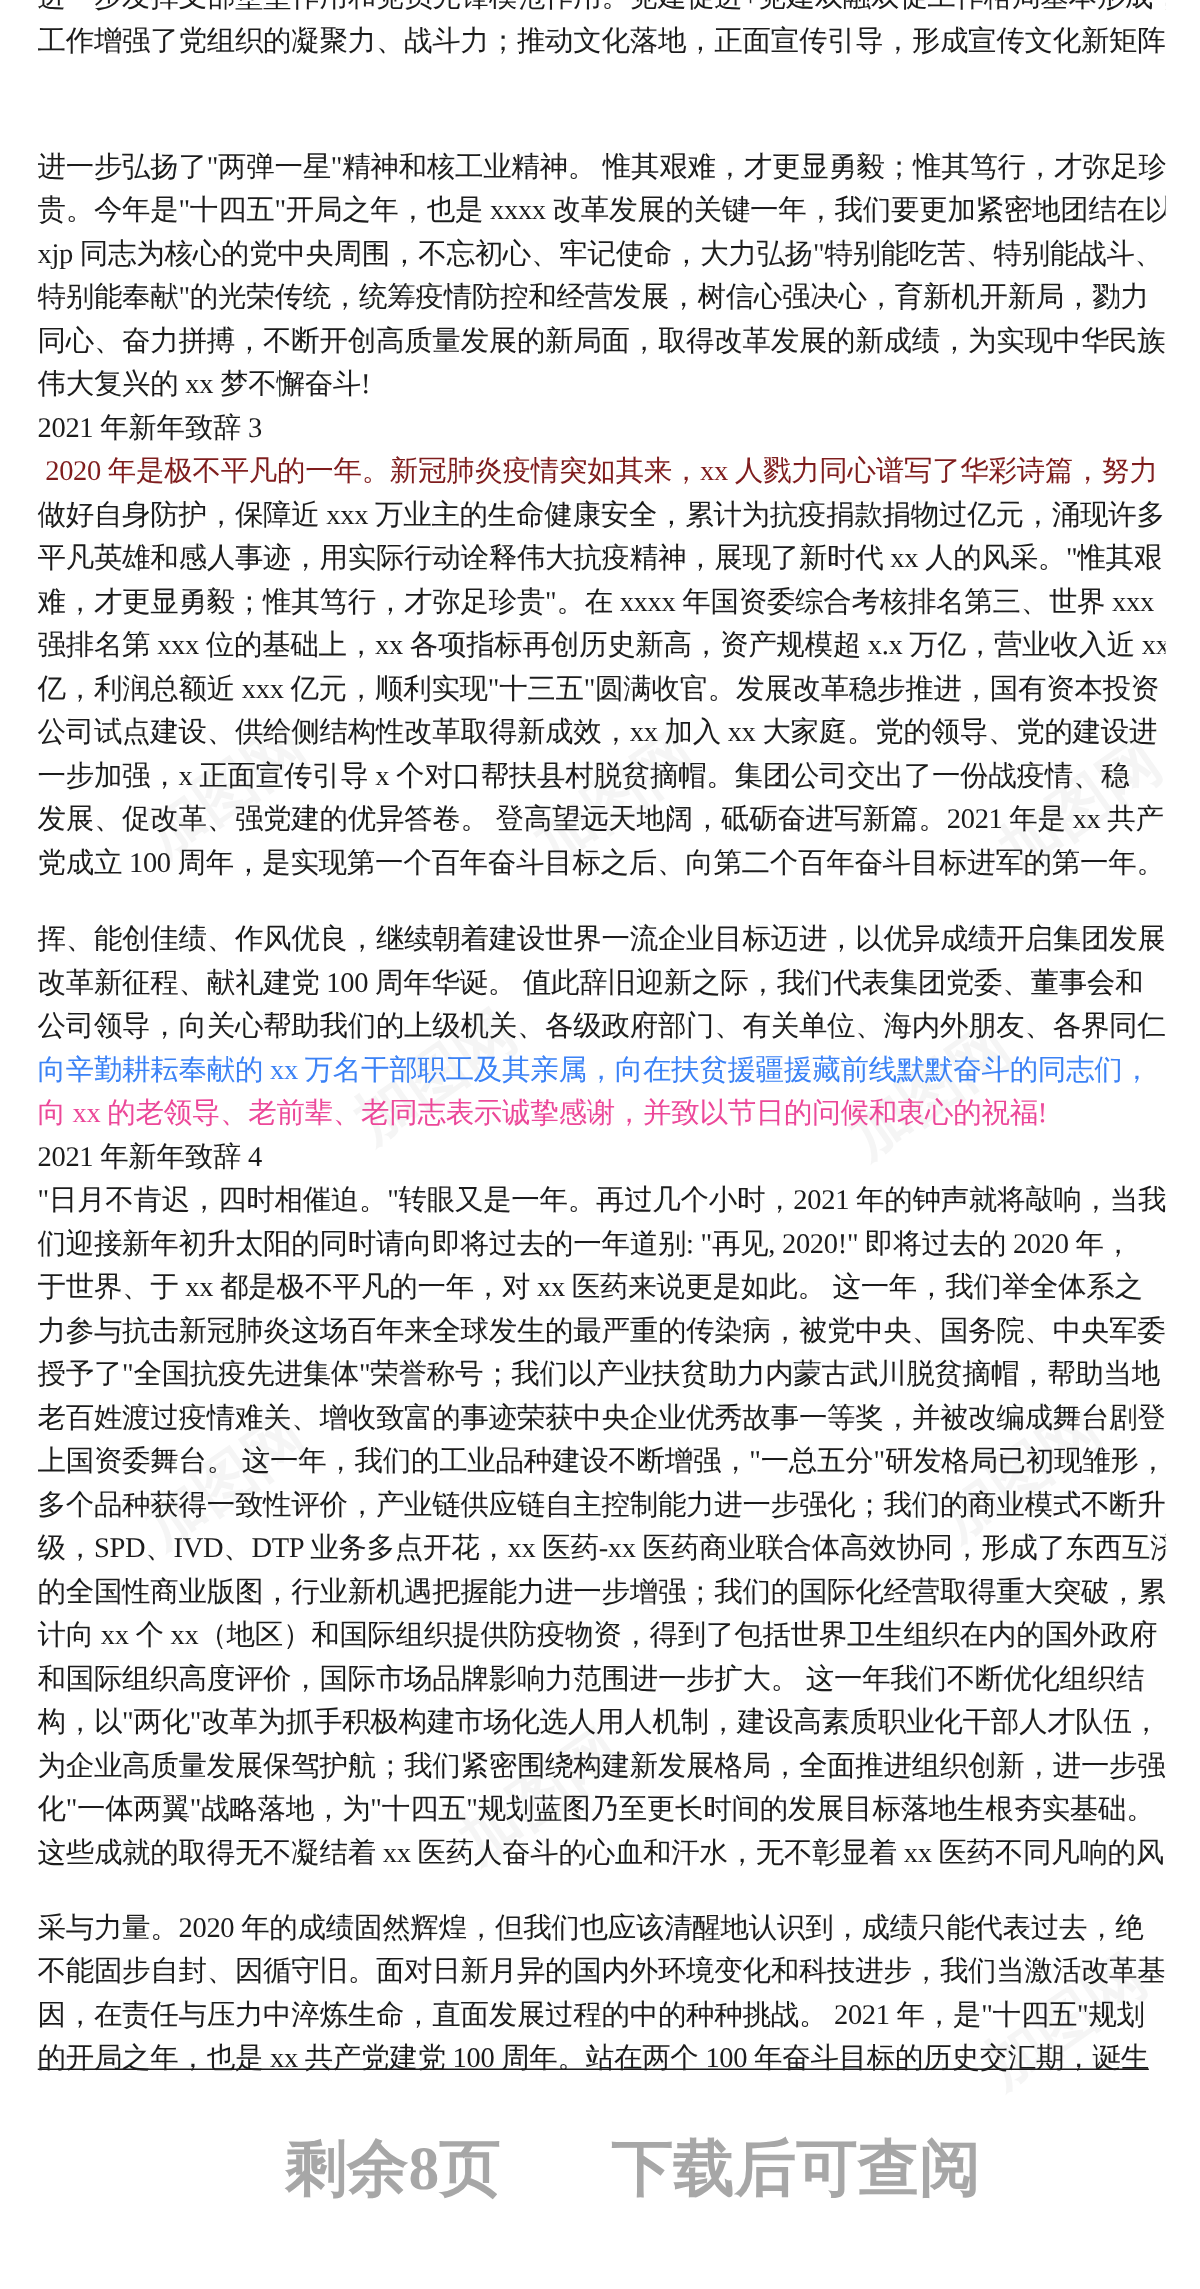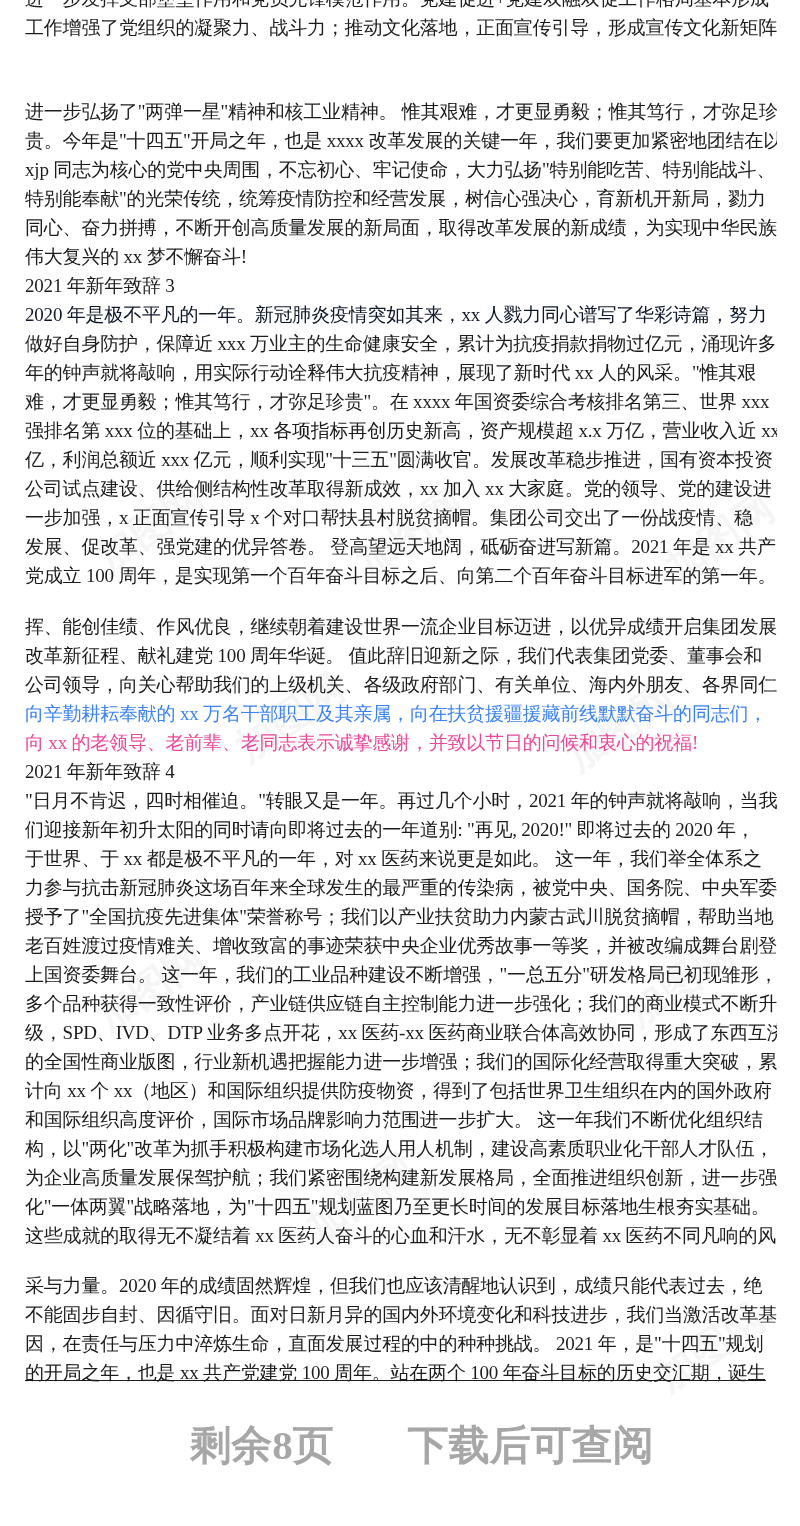--- a/index.html
+++ b/index.html
@@ -98,23 +98,23 @@
     <div class="doc-line">工作增强了党组织的凝聚力、战斗力；推动文化落地，正面宣传引导，形成宣传文化新矩阵，</div>
     <div class="para-gap"></div>
     <div>
         <div class="doc-line" style="color: rgb(28, 28, 28);">进一步弘扬了"两弹一星"精神和核工业精神。 惟其艰难，才更显勇毅；惟其笃行，才弥足珍</div>
         <div class="doc-line" style="color: rgb(28, 28, 28);">贵。今年是"十四五"开局之年，也是 xxxx 改革发展的关键一年，我们要更加紧密地团结在以</div>
         <div class="doc-line" style="color: rgb(28, 28, 28);">xjp 同志为核心的党中央周围，不忘初心、牢记使命，大力弘扬"特别能吃苦、特别能战斗、</div>
         <div class="doc-line" style="color: rgb(28, 28, 28);">特别能奉献"的光荣传统，统筹疫情防控和经营发展，树信心强决心，育新机开新局，勠力</div>
         <div class="doc-line" style="color: rgb(28, 28, 28);">同心、奋力拼搏，不断开创高质量发展的新局面，取得改革发展的新成绩，为实现中华民族</div>
         <div class="doc-line" style="color: rgb(28, 28, 28);">伟大复兴的 xx 梦不懈奋斗!</div>
         <div class="doc-line" style="color: rgb(28, 28, 28);">2021 年新年致辞 3</div>
-        <div class="doc-line" style="color: #0f172a;">2020 年是极不平凡的一年。新冠肺炎疫情突如其来，xx 人戮力同心谱写了华彩诗篇，努力</div>
+        <div class="doc-line" style="color: #7f1d1d; text-align: center;">2020 年是极不平凡的一年。新冠肺炎疫情突如其来，xx 人戮力同心谱写了华彩诗篇，努力</div>
         <div class="doc-line" style="color: rgb(28, 28, 28);">做好自身防护，保障近 xxx 万业主的生命健康安全，累计为抗疫捐款捐物过亿元，涌现许多</div>
-        <div class="doc-line" style="color: rgb(28, 28, 28);">年的钟声就将敲响，用实际行动诠释伟大抗疫精神，展现了新时代 xx 人的风采。"惟其艰</div>
+        <div class="doc-line" style="color: rgb(28, 28, 28);">平凡英雄和感人事迹，用实际行动诠释伟大抗疫精神，展现了新时代 xx 人的风采。"惟其艰</div>
         <div class="doc-line" style="color: rgb(28, 28, 28);">难，才更显勇毅；惟其笃行，才弥足珍贵"。在 xxxx 年国资委综合考核排名第三、世界 xxx</div>
         <div class="doc-line" style="color: rgb(28, 28, 28);">强排名第 xxx 位的基础上，xx 各项指标再创历史新高，资产规模超 x.x 万亿，营业收入近 xxxx</div>
         <div class="doc-line" style="color: rgb(28, 28, 28);">亿，利润总额近 xxx 亿元，顺利实现"十三五"圆满收官。发展改革稳步推进，国有资本投资</div>
         <div class="doc-line" style="color: rgb(28, 28, 28);">公司试点建设、供给侧结构性改革取得新成效，xx 加入 xx 大家庭。党的领导、党的建设进</div>
         <div class="doc-line" style="color: rgb(28, 28, 28);">一步加强，x 正面宣传引导 x 个对口帮扶县村脱贫摘帽。集团公司交出了一份战疫情、稳</div>
         <div class="doc-line" style="color: rgb(28, 28, 28);">发展、促改革、强党建的优异答卷。 登高望远天地阔，砥砺奋进写新篇。2021 年是 xx 共产</div>
         <div class="doc-line" style="color: rgb(28, 28, 28);">党成立 100 周年，是实现第一个百年奋斗目标之后、向第二个百年奋斗目标进军的第一年。</div>
         <div class="doc-line" style="color: rgb(28, 28, 28); margin-top: 22px;">挥、能创佳绩、作风优良，继续朝着建设世界一流企业目标迈进，以优异成绩开启集团发展</div>
         <div class="doc-line" style="color: rgb(28, 28, 28);">改革新征程、献礼建党 100 周年华诞。 值此辞旧迎新之际，我们代表集团党委、董事会和</div>
         <div class="doc-line" style="color: rgb(28, 28, 28);">公司领导，向关心帮助我们的上级机关、各级政府部门、有关单位、海内外朋友、各界同仁，</div>

